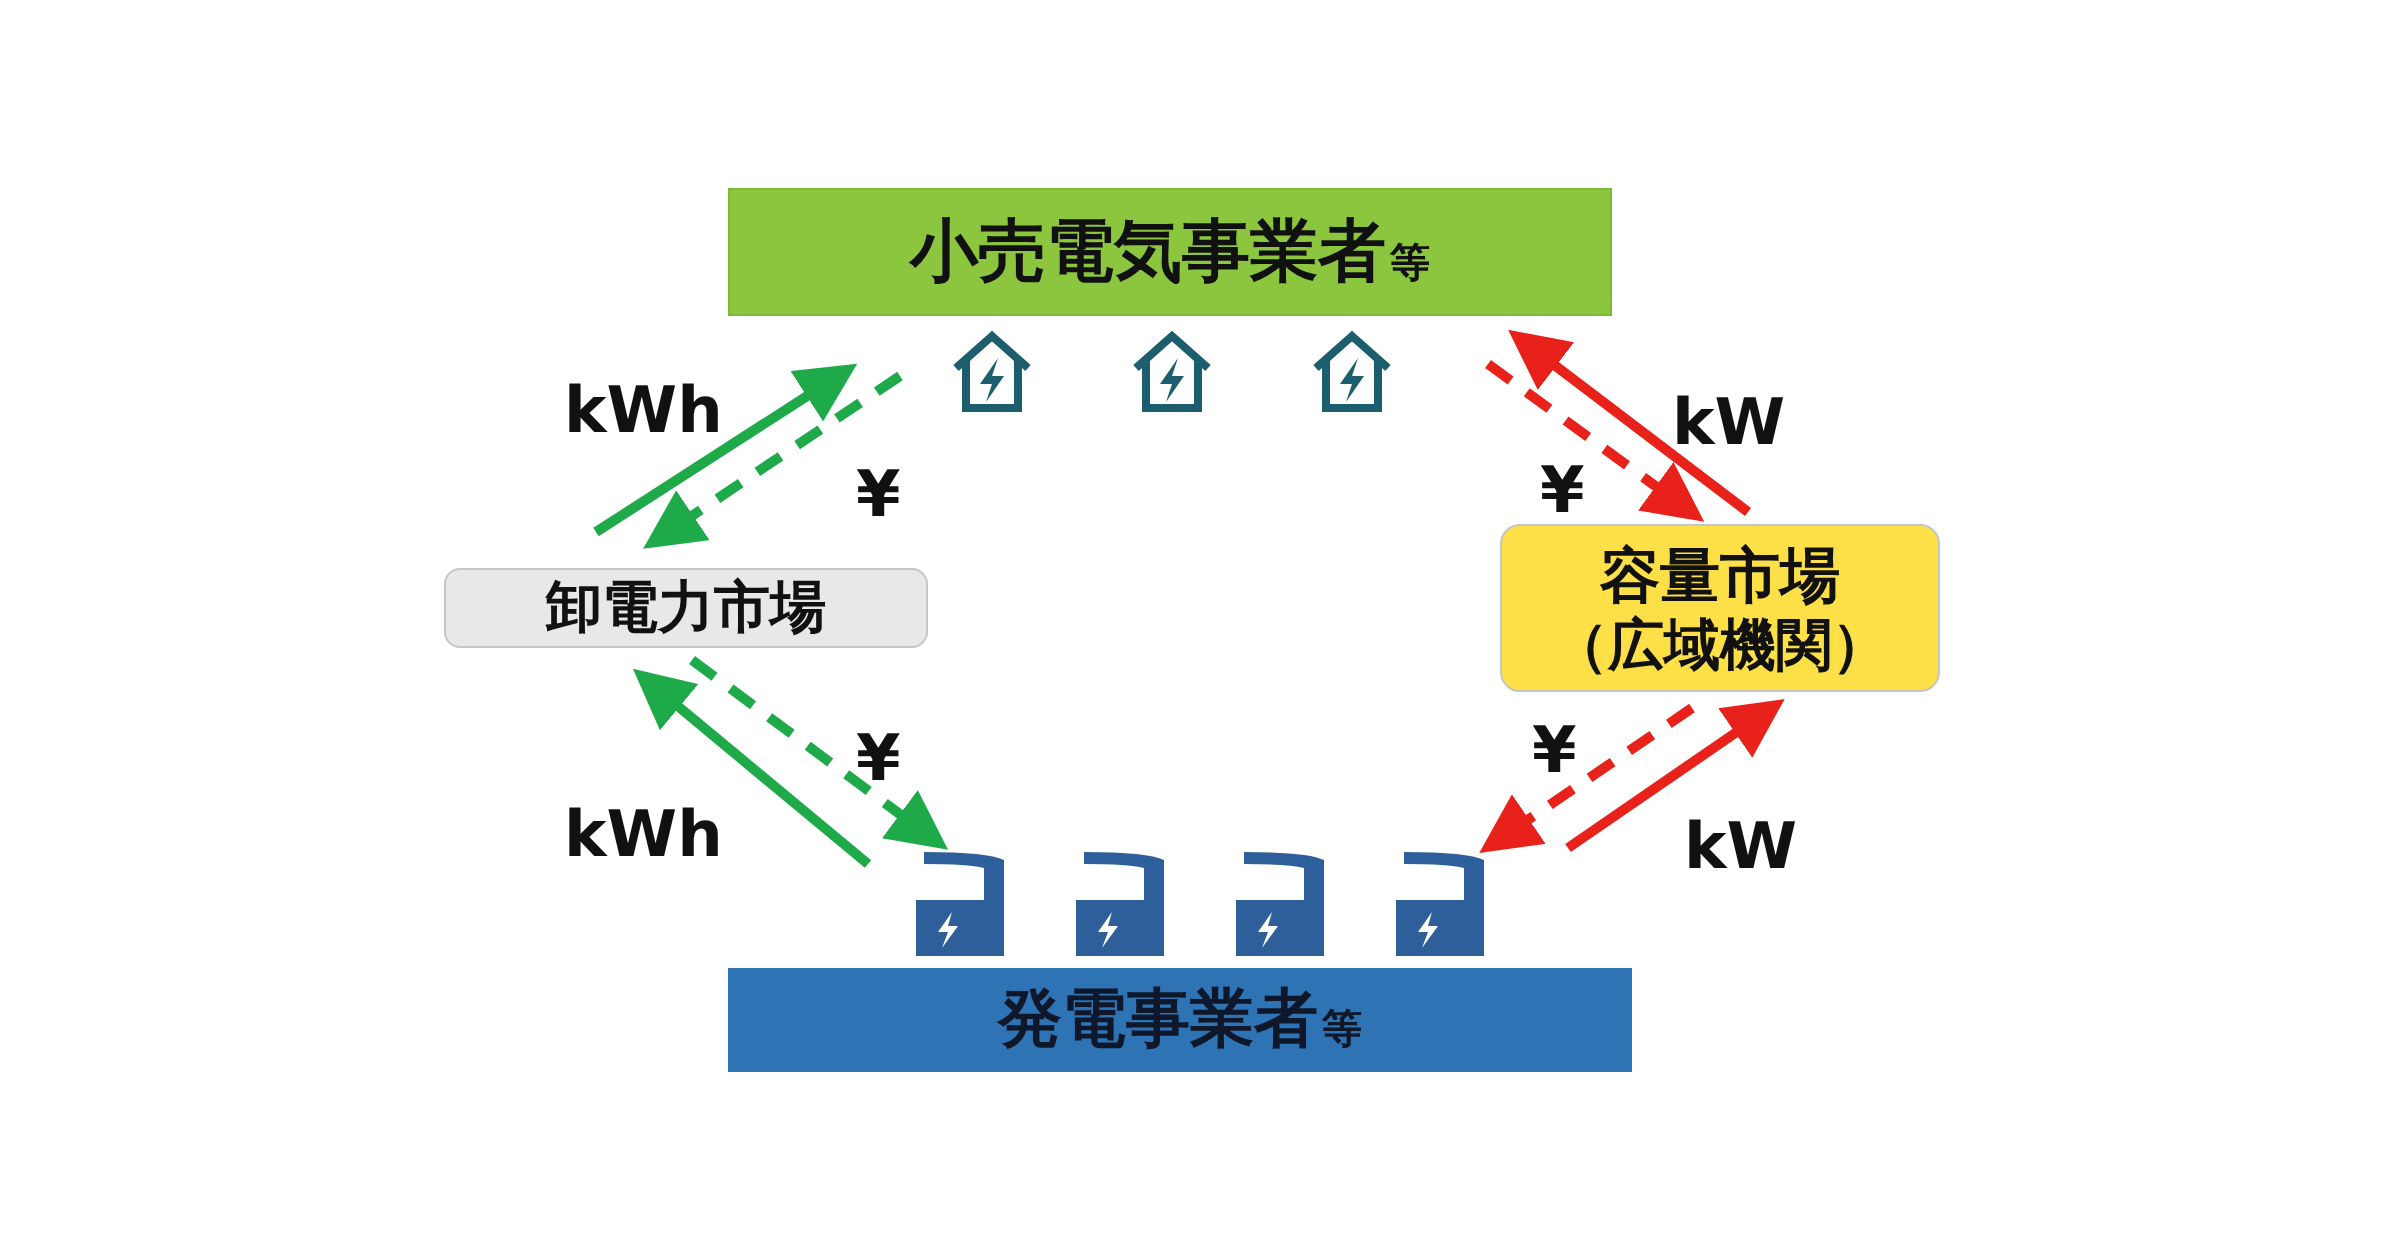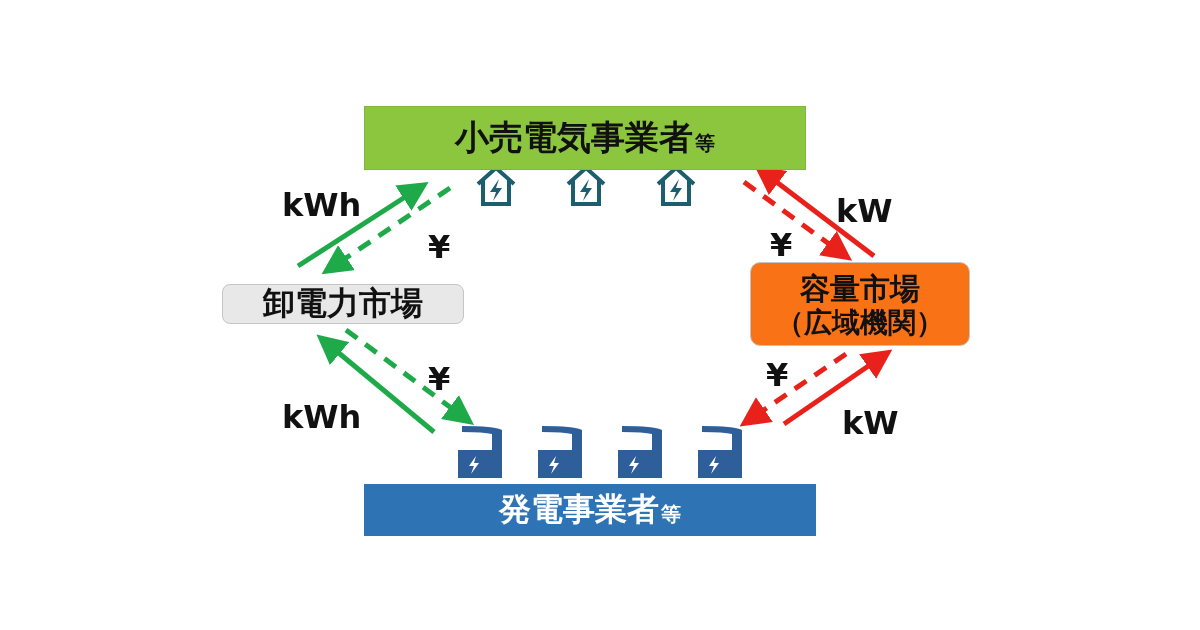--- a/index.html
+++ b/index.html
@@ -1,23 +1,23 @@
 <!DOCTYPE html>
 <html><head>
 <meta charset="utf-8">
 <style>
   html,body{margin:0;padding:0;background:#fff;}
   body{width:1200px;height:630px;position:relative;overflow:hidden;font-family:"DejaVu Sans",sans-serif;}
   .box{position:absolute;display:flex;align-items:center;justify-content:center;font-weight:bold;color:#111;}
-  #retail{left:364px;top:106px;width:440px;height:62px;background:#8cc63f;border:1px solid #7fb93a;font-size:34px;}
+  #retail{left:364px;top:94px;width:440px;height:62px;background:#8cc63f;border:1px solid #7fb93a;font-size:34px;}
   #retail .small,#gen .small{font-size:20px;margin-left:2px;align-self:flex-end;margin-bottom:12px;}
-  #gen{left:364px;top:484px;width:452px;height:52px;background:#2e74b5;color:#ffffff;font-size:32px;}
+  #gen{left:364px;top:484px;width:452px;height:52px;background:#2e74b5;color:#0f172a;font-size:32px;}
   #gen .small{margin-bottom:8px;}
-  #wholesale{left:222px;top:284px;width:240px;height:38px;background:#e8e8e8;border:1px solid #c5c5c5;border-radius:8px;font-size:32px;}
-  #capacity{left:750px;top:262px;width:218px;height:82px;background:#f97316;border:1px solid #c5c5c5;border-radius:10px;flex-direction:column;font-size:30px;line-height:38px;}
+  #wholesale{left:222px;top:284px;width:240px;height:38px;background:#e8e8e8;border:1px solid #c5c5c5;border-radius:8px;font-size:28px;}
+  #capacity{left:750px;top:262px;width:218px;height:82px;background:#fde047;border:1px solid #c5c5c5;border-radius:10px;flex-direction:column;font-size:30px;line-height:38px;}
   #capacity .sub{font-size:28px;line-height:30px;}
   .lbl{position:absolute;font-weight:bold;font-size:32px;color:#111;}
   svg#arrows{position:absolute;left:0;top:0;}
 </style>
 </head>
 <body>
 
 <svg id="arrows" width="1200" height="630">
   <defs>
     <marker id="ag" markerWidth="6" markerHeight="6" refX="3" refY="3" orient="auto">

